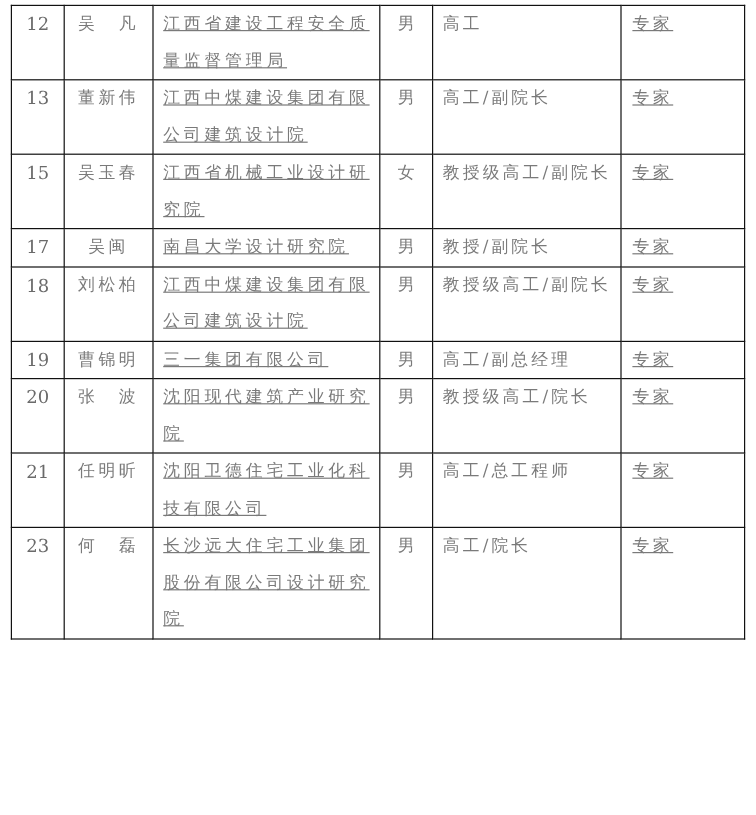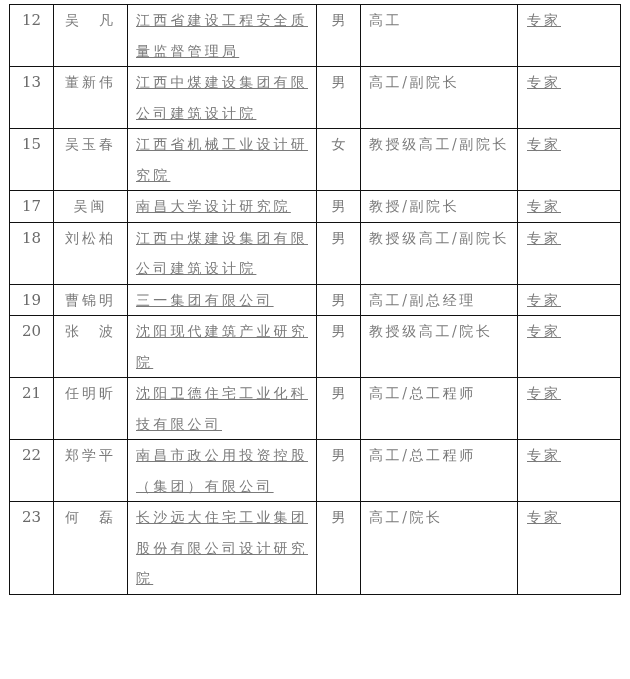--- a/index.html
+++ b/index.html
@@ -133,28 +133,20 @@
       <td class="c-role">专家</td>
     </tr>
     <tr style="height:61px">
       <td class="c-no">21</td>
       <td class="c-name">任明昕</td>
       <td class="c-org">沈阳卫德住宅工业化科技有限公司</td>
       <td class="c-gender">男</td>
       <td class="c-title">高工/总工程师</td>
       <td class="c-role">专家</td>
     </tr>
-    <tr style="height:61px">
-      <td class="c-no">22</td>
-      <td class="c-name">郑学平</td>
-      <td class="c-org">南昌市政公用投资控股（集团）有限公司</td>
-      <td class="c-gender">男</td>
-      <td class="c-title">高工/总工程师</td>
-      <td class="c-role">专家</td>
-    </tr>
     <tr style="height:90px">
       <td class="c-no">23</td>
       <td class="c-name">何　磊</td>
       <td class="c-org">长沙远大住宅工业集团股份有限公司设计研究院</td>
       <td class="c-gender">男</td>
       <td class="c-title">高工/院长</td>
       <td class="c-role">专家</td>
     </tr>
   </tbody>
 </table>

